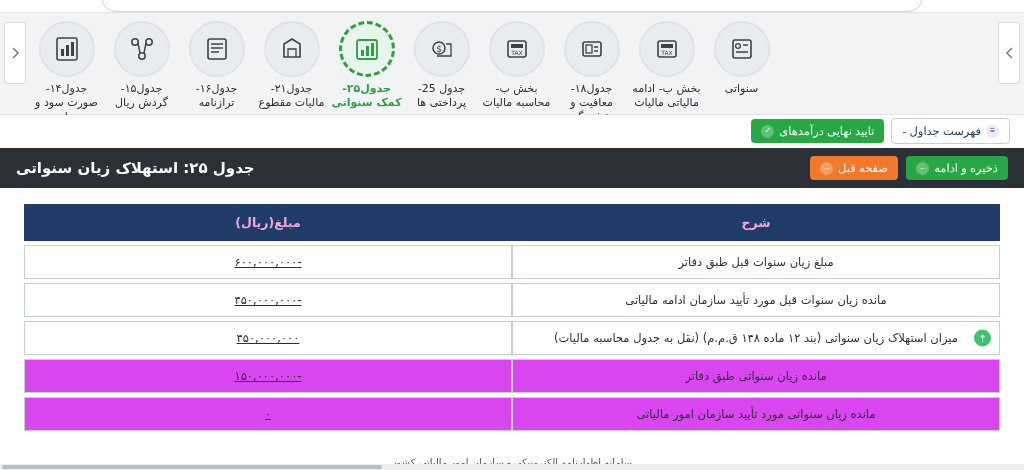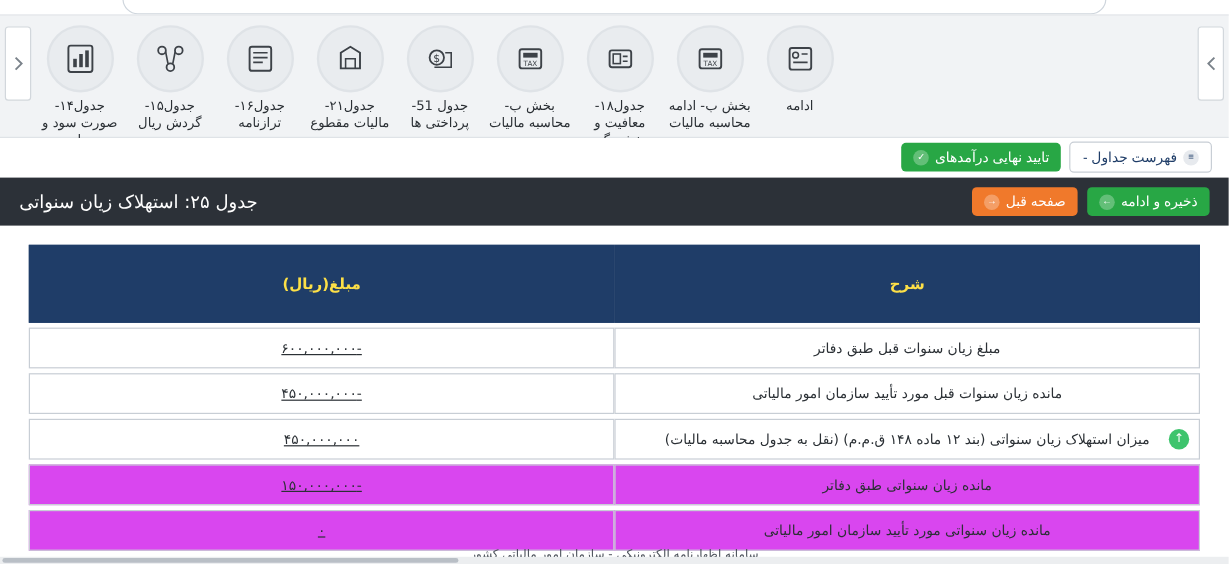--- a/index.html
+++ b/index.html
@@ -115,36 +115,36 @@
   }
 
   
   .title-bar {
     position: absolute; top: 148px; left: 0; width: 1024px; height: 40px;
     background: #2c3138;
     display: flex; align-items: center; justify-content: space-between;
     padding: 0 16px;
   }
   .title-text {
-    color: #ffffff; font-size: 15px; font-weight: normal;
+    color: #ffffff; font-size: 15px; font-weight: bold;
   }
   .title-left-buttons { display: flex; align-items: center; gap: 8px; }
 
   
   .table-wrap {
     position: absolute; top: 200px; left: 24px; width: 976px;
   }
   table.main {
     width: 100%; border-collapse: separate; border-spacing: 0 4px;
     font-size: 11.5px;
   }
   table.main th {
-    background: #1f3d68; color: #fde047;
+    background: #1f3d68; color: #f9a8d4;
     font-size: 12.5px; font-weight: bold;
-    padding: 24px 8px; text-align: center;
+    padding: 10px 8px; text-align: center;
     border: 1px solid #1f3d68;
   }
   table.main th.col-sharh { width: 50%; }
   table.main th.col-mablagh { width: 50%; }
   table.main td {
     background: #ffffff; color: #2b3035;
     padding: 9px 10px; text-align: center;
     border: 1px solid #c8ced5;
     height: 32px;
   }
@@ -231,31 +231,42 @@
         <div class="car-circle">
           <svg width="28" height="28" viewBox="0 0 28 28">
             <path d="M6 22 V9 L14 4 L22 9 V22 Z" fill="none" stroke="#3d4248" stroke-width="1.6"></path>
             <path d="M10 22 V14 H18 V22" fill="none" stroke="#3d4248" stroke-width="1.3"></path>
           </svg>
         </div>
         <div class="car-label">جدول۲۱- مالیات مقطوع</div>
       </div>
 
 
+      <div class="car-item active">
+        <div class="car-circle">
+          <svg width="28" height="28" viewBox="0 0 28 28">
+            <rect x="4" y="5" width="20" height="19" rx="2" fill="none" stroke="#2f9e44" stroke-width="1.8"></rect>
+            <rect x="8" y="15" width="3" height="6" fill="#2f9e44"></rect>
+            <rect x="13" y="11" width="3" height="10" fill="#2f9e44"></rect>
+            <rect x="18" y="8" width="3" height="13" fill="#2f9e44"></rect>
+          </svg>
+        </div>
+        <div class="car-label">جدول۲۵- کمک سنواتی</div>
+      </div>
 
 
       <div class="car-item">
         <div class="car-circle">
           <svg width="28" height="28" viewBox="0 0 28 28">
             <circle cx="11" cy="13" r="6" fill="none" stroke="#3d4248" stroke-width="1.5"></circle>
             <text x="11" y="17" font-size="9" text-anchor="middle" fill="#3d4248">$</text>
             <path d="M18 9 L23 9 L23 21 L9 21" fill="none" stroke="#3d4248" stroke-width="1.3"></path>
           </svg>
         </div>
-        <div class="car-label">جدول 51- پرداختی ها</div>
+        <div class="car-label">جدول 25- پرداختی ها</div>
       </div>
 
       <div class="car-item">
         <div class="car-circle">
           <svg width="28" height="28" viewBox="0 0 28 28">
             <rect x="5" y="6" width="18" height="16" rx="2" fill="none" stroke="#3d4248" stroke-width="1.6"></rect>
             <rect x="8" y="9" width="12" height="4" fill="#3d4248"></rect>
             <text x="14" y="20" font-size="6" text-anchor="middle" fill="#3d4248">TAX</text>
           </svg>
         </div>
@@ -274,32 +285,32 @@
       </div>
 
       <div class="car-item">
         <div class="car-circle">
           <svg width="28" height="28" viewBox="0 0 28 28">
             <rect x="5" y="6" width="18" height="16" rx="2" fill="none" stroke="#3d4248" stroke-width="1.6"></rect>
             <rect x="8" y="9" width="12" height="4" fill="#3d4248"></rect>
             <text x="14" y="20" font-size="6" text-anchor="middle" fill="#3d4248">TAX</text>
           </svg>
         </div>
-        <div class="car-label">بخش ب- ادامه محاسبه مالیات</div>
+        <div class="car-label">بخش ب- ادامه مالیاتی مالیات</div>
       </div>
 
       <div class="car-item">
         <div class="car-circle">
           <svg width="28" height="28" viewBox="0 0 28 28">
             <rect x="5" y="5" width="18" height="18" rx="2" fill="none" stroke="#3d4248" stroke-width="1.6"></rect>
             <circle cx="10" cy="11" r="2.4" fill="none" stroke="#3d4248" stroke-width="1.3"></circle>
             <path d="M15 10 H20 M8 17 H20" stroke="#3d4248" stroke-width="1.3"></path>
           </svg>
         </div>
-        <div class="car-label">ادامه</div>
+        <div class="car-label">سنواتی</div>
       </div>
 
     </div>
 
     <div class="car-arrow left">
       <svg width="9" height="12" viewBox="0 0 9 12">
         <path d="M2 1 L7 6 L2 11" fill="none" stroke="#7a828a" stroke-width="1.6"></path>
       </svg>
     </div>
   </div>
@@ -338,21 +349,21 @@
           <th class="col-sharh">شرح</th>
           <th class="col-mablagh">مبلغ(ریال)</th>
         </tr>
       </thead>
       <tbody>
         <tr>
           <td class="sharh">مبلغ زیان سنوات قبل طبق دفاتر</td>
           <td class="mablagh">-۶۰۰,۰۰۰,۰۰۰</td>
         </tr>
         <tr>
-          <td class="sharh">مانده زیان سنوات قبل مورد تأیید سازمان امور مالیاتی</td>
+          <td class="sharh">مانده زیان سنوات قبل مورد تأیید سازمان ادامه مالیاتی</td>
           <td class="mablagh">-۴۵۰,۰۰۰,۰۰۰</td>
         </tr>
         <tr>
           <td class="sharh">
             <span class="info-badge">↑</span>
             <span>میزان استهلاک زیان سنواتی (بند ۱۲ ماده ۱۴۸ ق.م.م) (نقل به جدول محاسبه مالیات)</span>
           </td>
           <td class="mablagh">۴۵۰,۰۰۰,۰۰۰</td>
         </tr>
         <tr class="shaded">

